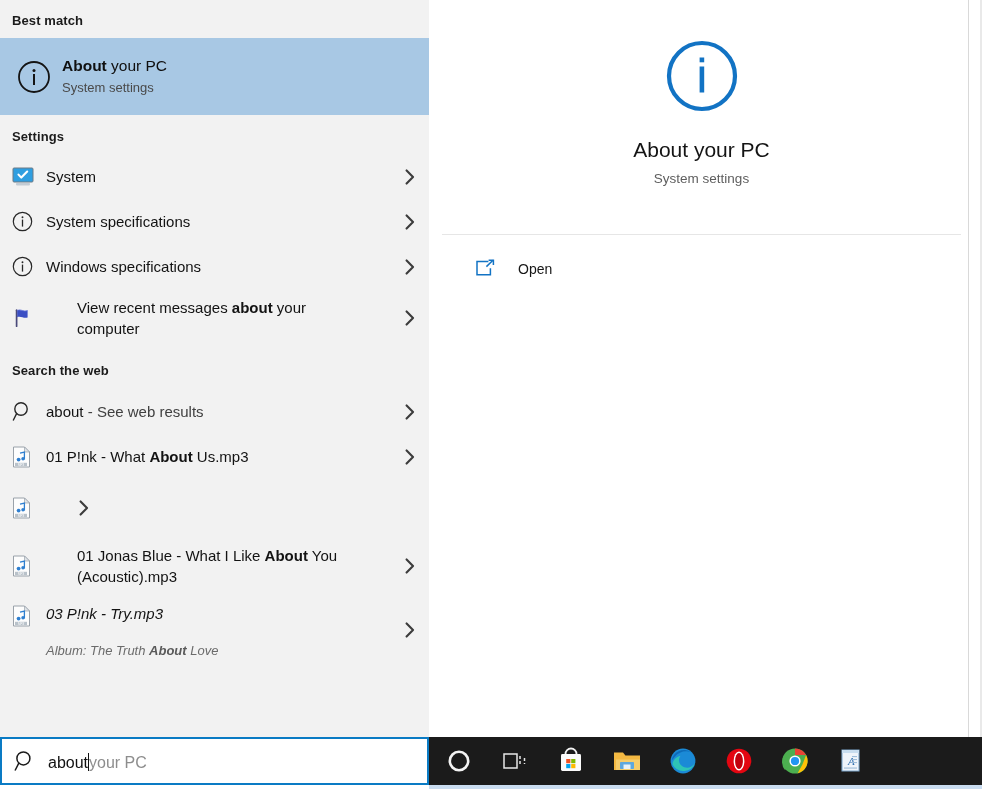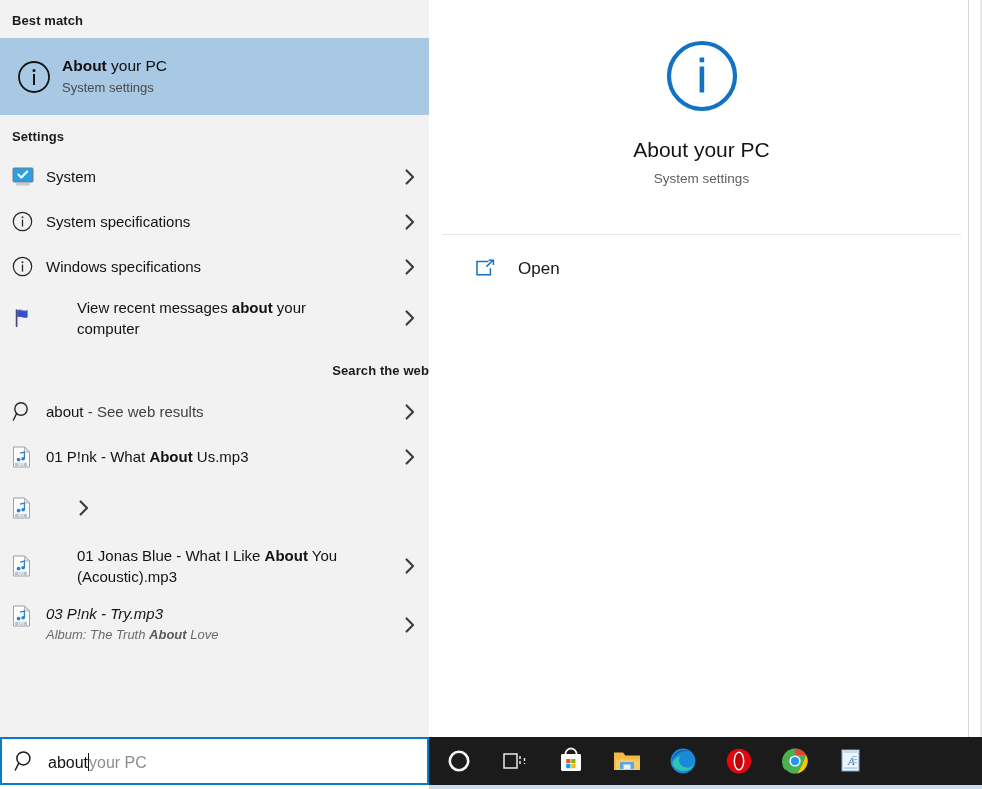--- a/index.html
+++ b/index.html
@@ -31,21 +31,21 @@
 
   .section-header {
     font-size: 13px;
     font-weight: bold;
     color: #1b1b1b;
     padding: 0 0 0 12px;
     letter-spacing: 0.1px;
   }
   .sh-best   { padding-top: 13px; padding-bottom: 10px; }
   .sh-set    { padding-top: 14px; padding-bottom: 10px; }
-  .sh-web    { padding-top: 16px; padding-bottom: 11px; text-align: right; }
+  .sh-web    { padding-top: 16px; padding-bottom: 11px; }
   .sh-music  { padding-top: 16px; padding-bottom: 11px; }
 
   
   .best-match-row {
     display: flex;
     align-items: center;
     height: 77px;
     background: #a8c8e4;
     padding-left: 12px;
   }
@@ -97,21 +97,21 @@
     color: #131313;
     line-height: 21px;
     padding-right: 14px;
     padding-left: 2px;
   }
   .res-label b { font-weight: bold; }
   .res-sub {
     font-size: 13px;
     color: #6b6b6b;
     line-height: 19px;
-    margin-top: 1px;
+    margin-top: 17px;
   }
   .res-sub b { font-weight: bold; color: #5a5a5a; }
   .muted { color: #404040; }
 
   .chev {
     flex: 0 0 18px;
     width: 18px;
     display: flex;
     align-items: center;
     justify-content: center;
@@ -155,21 +155,21 @@
     margin-top: 10px;
     cursor: default;
   }
   .action-icon {
     width: 34px;
     flex: 0 0 34px;
     display: flex;
     align-items: center;
   }
   .action-label {
-    font-size: 17px;
+    font-size: 14px;
     color: #161616;
     margin-left: 10px;
   }
 
   
   .right-edge {
     position: absolute;
     left: 968px; top: 0;
     width: 1px; height: 737px;
     background: #d9d9d9;

